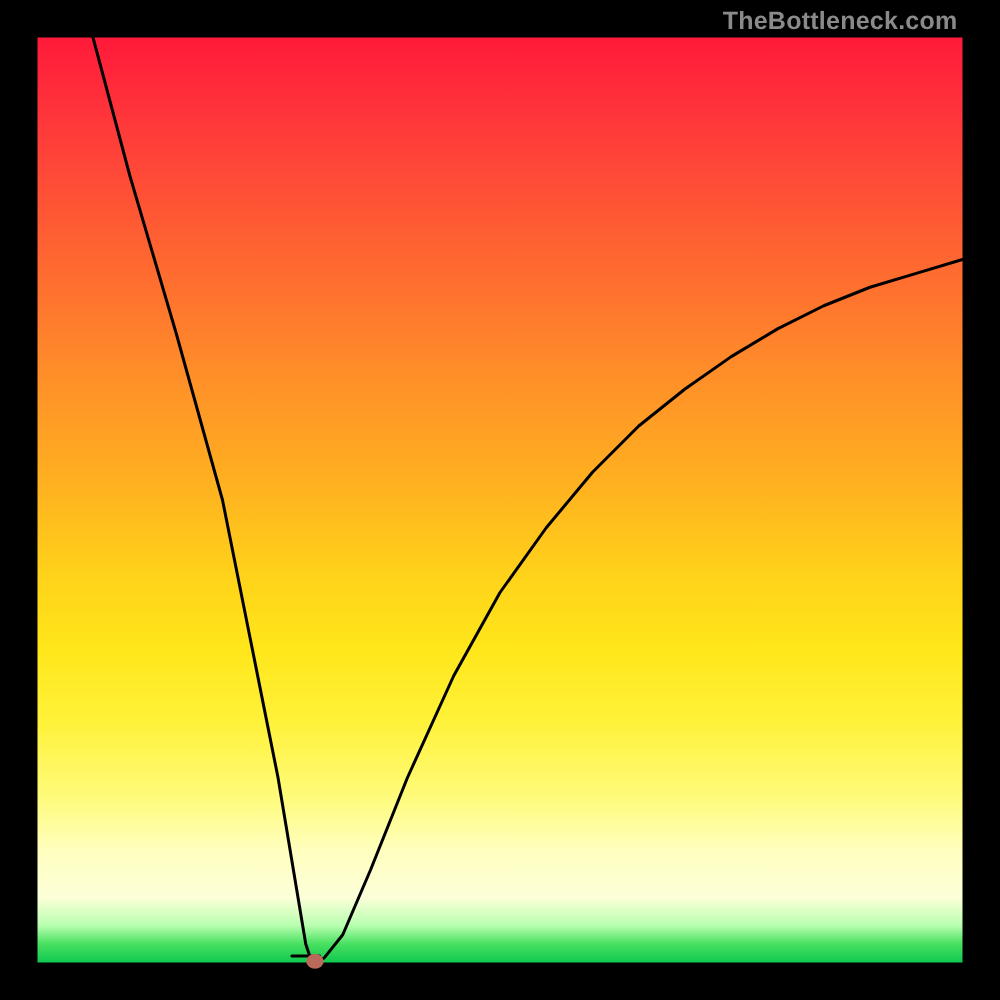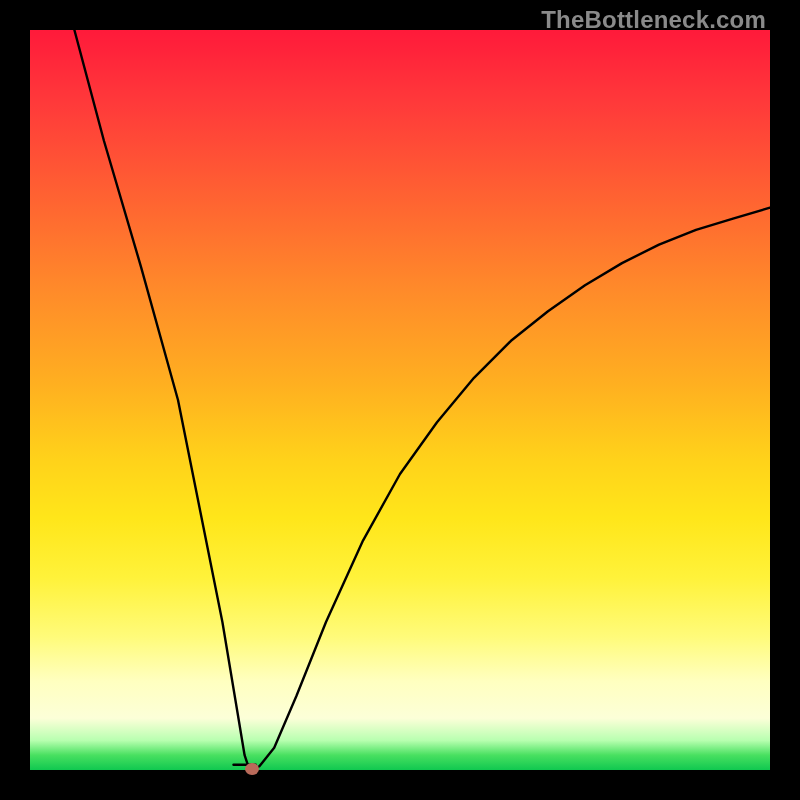--- a/index.html
+++ b/index.html
@@ -38,21 +38,21 @@
       #b8ffb0 96%,
       #48e060 98%,
       #10c850 100%
     );
   }
   .watermark {
     position: absolute;
     top: 6px;
     right: 34px;
     color: #8a8a8a;
-    font-size: 24px;
+    font-size: 20px;
     font-weight: 600;
     letter-spacing: 0.2px;
     user-select: none;
   }
   svg.curve-layer {
     position: absolute;
     left: 30px;
     top: 30px;
     width: 740px;
     height: 740px;

